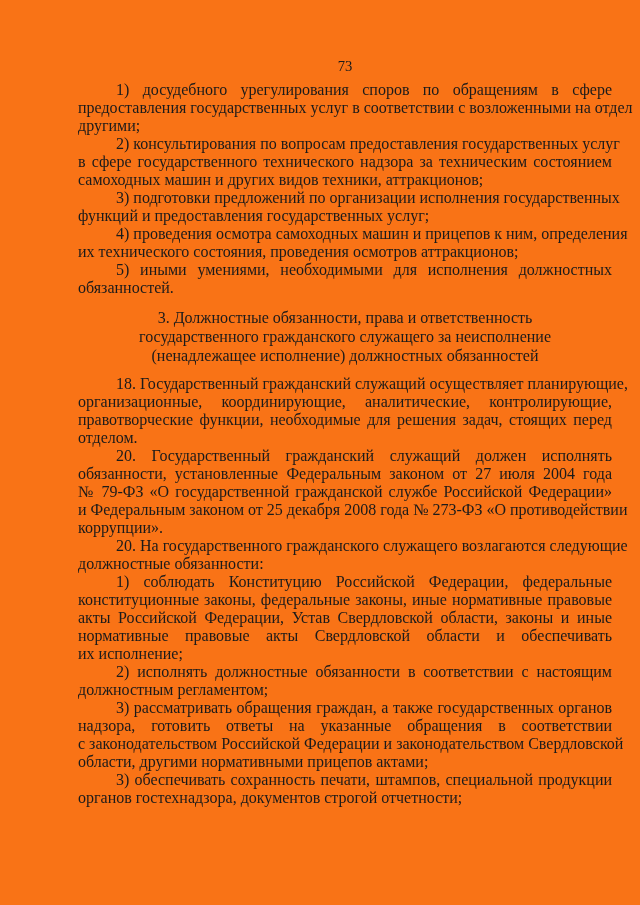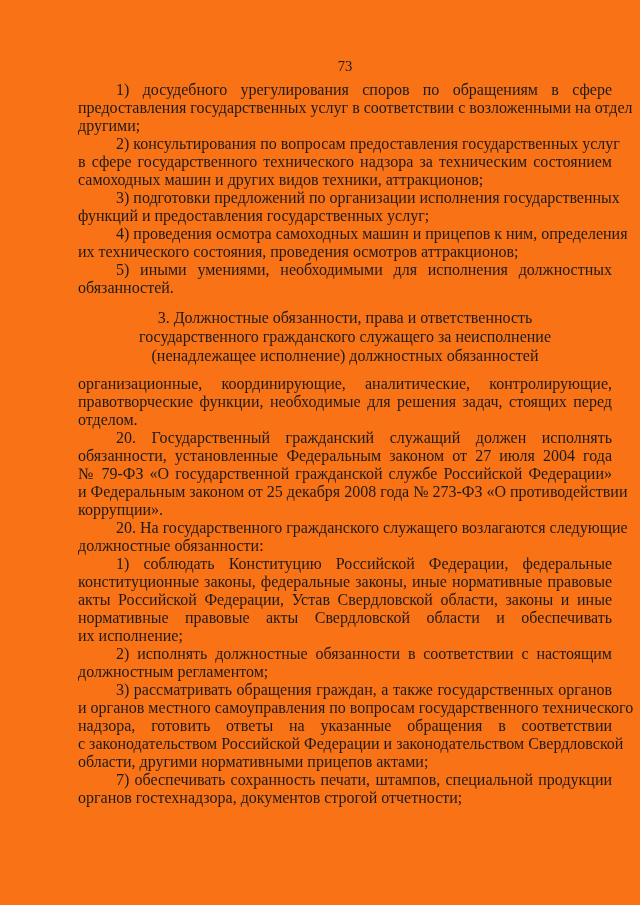--- a/index.html
+++ b/index.html
@@ -84,20 +84,21 @@
         <div class="para-block">
           <div class="line first">5) иными умениями, необходимыми для исполнения должностных</div>
           <div class="line final">обязанностей.</div>
         </div>
         <div class="heading-block">
           <div class="line heading-line">3. Должностные обязанности, права и ответственность</div>
           <div class="line heading-line">государственного гражданского служащего за неисполнение</div>
           <div class="line heading-line">(ненадлежащее исполнение) должностных обязанностей</div>
         </div>
         <div class="para-block">
+          <div class="line first">18. Государственный гражданский служащий осуществляет планирующие,</div>
           <div class="line">организационные, координирующие, аналитические, контролирующие,</div>
           <div class="line">правотворческие функции, необходимые для решения задач, стоящих перед</div>
           <div class="line final">отделом.</div>
         </div>
         <div class="para-block">
           <div class="line first">20. Государственный гражданский служащий должен исполнять</div>
           <div class="line">обязанности, установленные Федеральным законом от 27 июля 2004 года</div>
           <div class="line">№ 79-ФЗ «О государственной гражданской службе Российской Федерации»</div>
           <div class="line">и Федеральным законом от 25 декабря 2008 года № 273-ФЗ «О противодействии</div>
           <div class="line final">коррупции».</div>
@@ -112,24 +113,23 @@
           <div class="line">акты Российской Федерации, Устав Свердловской области, законы и иные</div>
           <div class="line">нормативные правовые акты Свердловской области и обеспечивать</div>
           <div class="line final">их исполнение;</div>
         </div>
         <div class="para-block">
           <div class="line first">2) исполнять должностные обязанности в соответствии с настоящим</div>
           <div class="line final">должностным регламентом;</div>
         </div>
         <div class="para-block">
           <div class="line first">3) рассматривать обращения граждан, а также государственных органов</div>
-          <div class="line">и органов местного самоуправления по вопросам государственного технического</div>
           <div class="line">надзора, готовить ответы на указанные обращения в соответствии</div>
           <div class="line">с законодательством Российской Федерации и законодательством Свердловской</div>
           <div class="line final">области, другими нормативными прицепов актами;</div>
         </div>
         <div class="para-block">
-          <div class="line first">7) обеспечивать сохранность печати, штампов, специальной продукции</div>
+          <div class="line first">3) обеспечивать сохранность печати, штампов, специальной продукции</div>
           <div class="line final">органов гостехнадзора, документов строгой отчетности;</div>
         </div>
       </div>
   </div>
 </div>
 
 </body></html>

